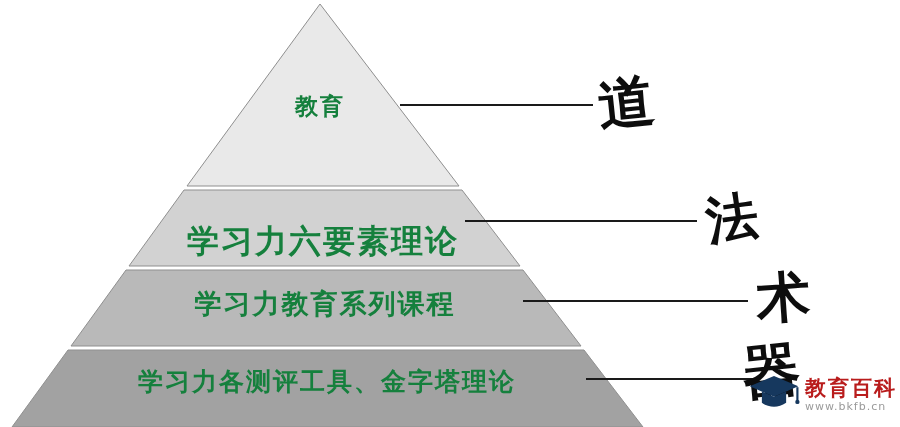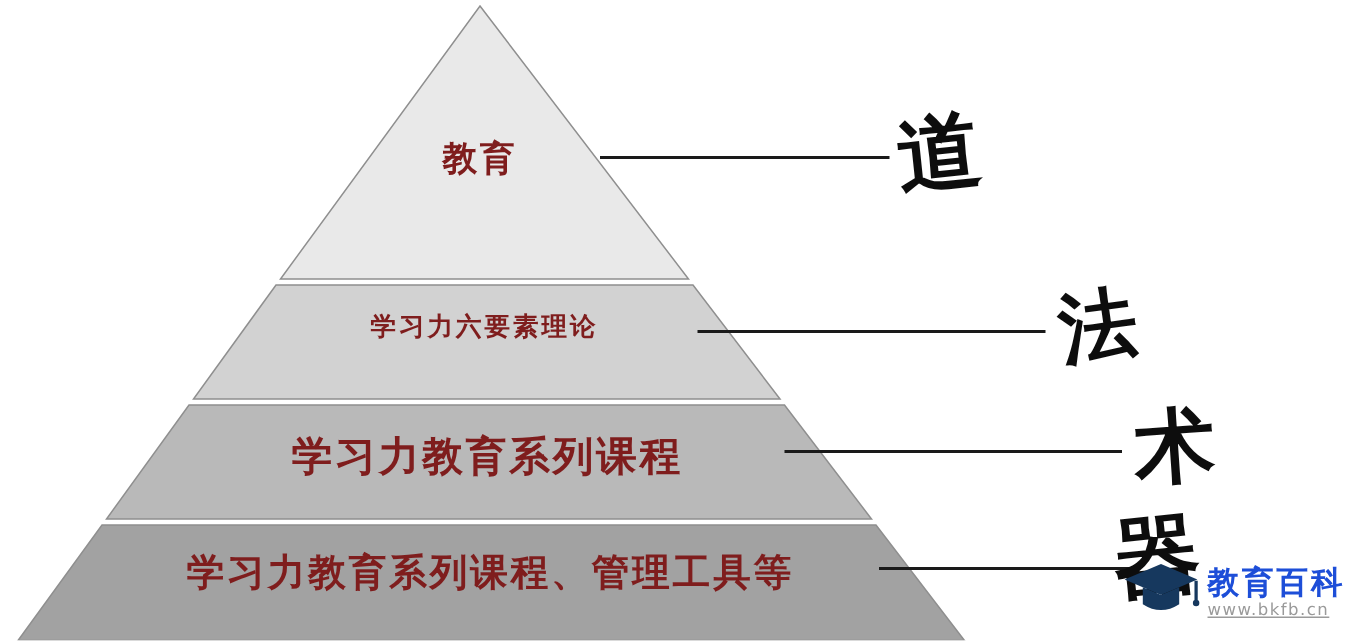--- a/index.html
+++ b/index.html
@@ -19,32 +19,32 @@
     position: absolute;
     left: 0;
     top: 0;
     width: 900px;
     height: 427px;
   }
   .pyr-label {
     position: absolute;
     text-align: center;
     font-weight: bold;
-    color: #7f1d1d;
+    color: #15803d;
     letter-spacing: 2px;
     white-space: nowrap;
   }
   .pyr-top {
     left: 170px;
     top: 88px;
     width: 300px;
     font-size: 23px;
     line-height: 37px;
   }
-  .pyr-row2 { left: 123px; top: 206px; width: 400px; font-size: 17px; }
+  .pyr-row2 { left: 123px; top: 220px; width: 400px; font-size: 32px; }
   .pyr-row3 { left: 125px; top: 286px; width: 400px; font-size: 27px; }
   .pyr-row4 { left:  77px; top: 365px; width: 500px; font-size: 25px; }
   .side-label {
     position: absolute;
     font-family: "DejaVu Serif", "Liberation Serif", serif;
     font-weight: bold;
     color: #0d0d0d;
     line-height: 1;
   }
   .side-dao { left: 598px; top:  74px; font-size: 56px; transform: rotate(-6deg); }
@@ -66,21 +66,20 @@
     font-size: 21px;
     font-weight: bold;
     letter-spacing: 2px;
     line-height: 24px;
   }
   .logo-url {
     font-size: 11px;
     color: #9a9a9a;
     letter-spacing: 1px;
     line-height: 14px;
-    text-decoration: underline;
   }
 </style>
 </head>
 <body>
 
 <div class="canvas">
 
   <svg class="layer-svg" viewBox="0 0 900 427" xmlns="http://www.w3.org/2000/svg">
 
     <polygon points="320,4 459,186 187,186" stroke="#8f8f8f" stroke-width="1" fill="#e9e9e9"></polygon>
@@ -98,33 +97,33 @@
   </svg>
 
   <div class="pyr-label pyr-top">
     <div>教育</div>
   </div>
 
   <div class="pyr-label pyr-row2">学习力六要素理论</div>
 
   <div class="pyr-label pyr-row3">学习力教育系列课程</div>
 
-  <div class="pyr-label pyr-row4">学习力教育系列课程、管理工具等</div>
+  <div class="pyr-label pyr-row4">学习力各测评工具、金字塔理论</div>
 
   <div class="side-label side-dao">道</div>
   <div class="side-label side-fa">法</div>
   <div class="side-label side-shu">术</div>
   <div class="side-label side-qi">器</div>
 
   <div class="logo">
     <svg class="logo-cap" width="52" height="46" viewBox="0 0 60 52" xmlns="http://www.w3.org/2000/svg">
       <polygon points="30,4 58,16 30,28 2,16" fill="#16385e"></polygon>
       <path d="M 16,22 L 16,35 Q 30,44 44,35 L 44,22 L 30,28 Z" fill="#16385e"></path>
       <line x1="57" y1="17" x2="57" y2="32" stroke="#16385e" stroke-width="2.5"></line>
       <circle cx="57" cy="34" r="2.5" fill="#16385e"></circle>
     </svg>
     <div class="logo-texts">
-      <div class="logo-brand" style="color: #1d4ed8;">教育百科</div>
+      <div class="logo-brand" style="color: #b91c1c;">教育百科</div>
       <div class="logo-url">www.bkfb.cn</div>
     </div>
   </div>
 
 </div>
 
 </body></html>

